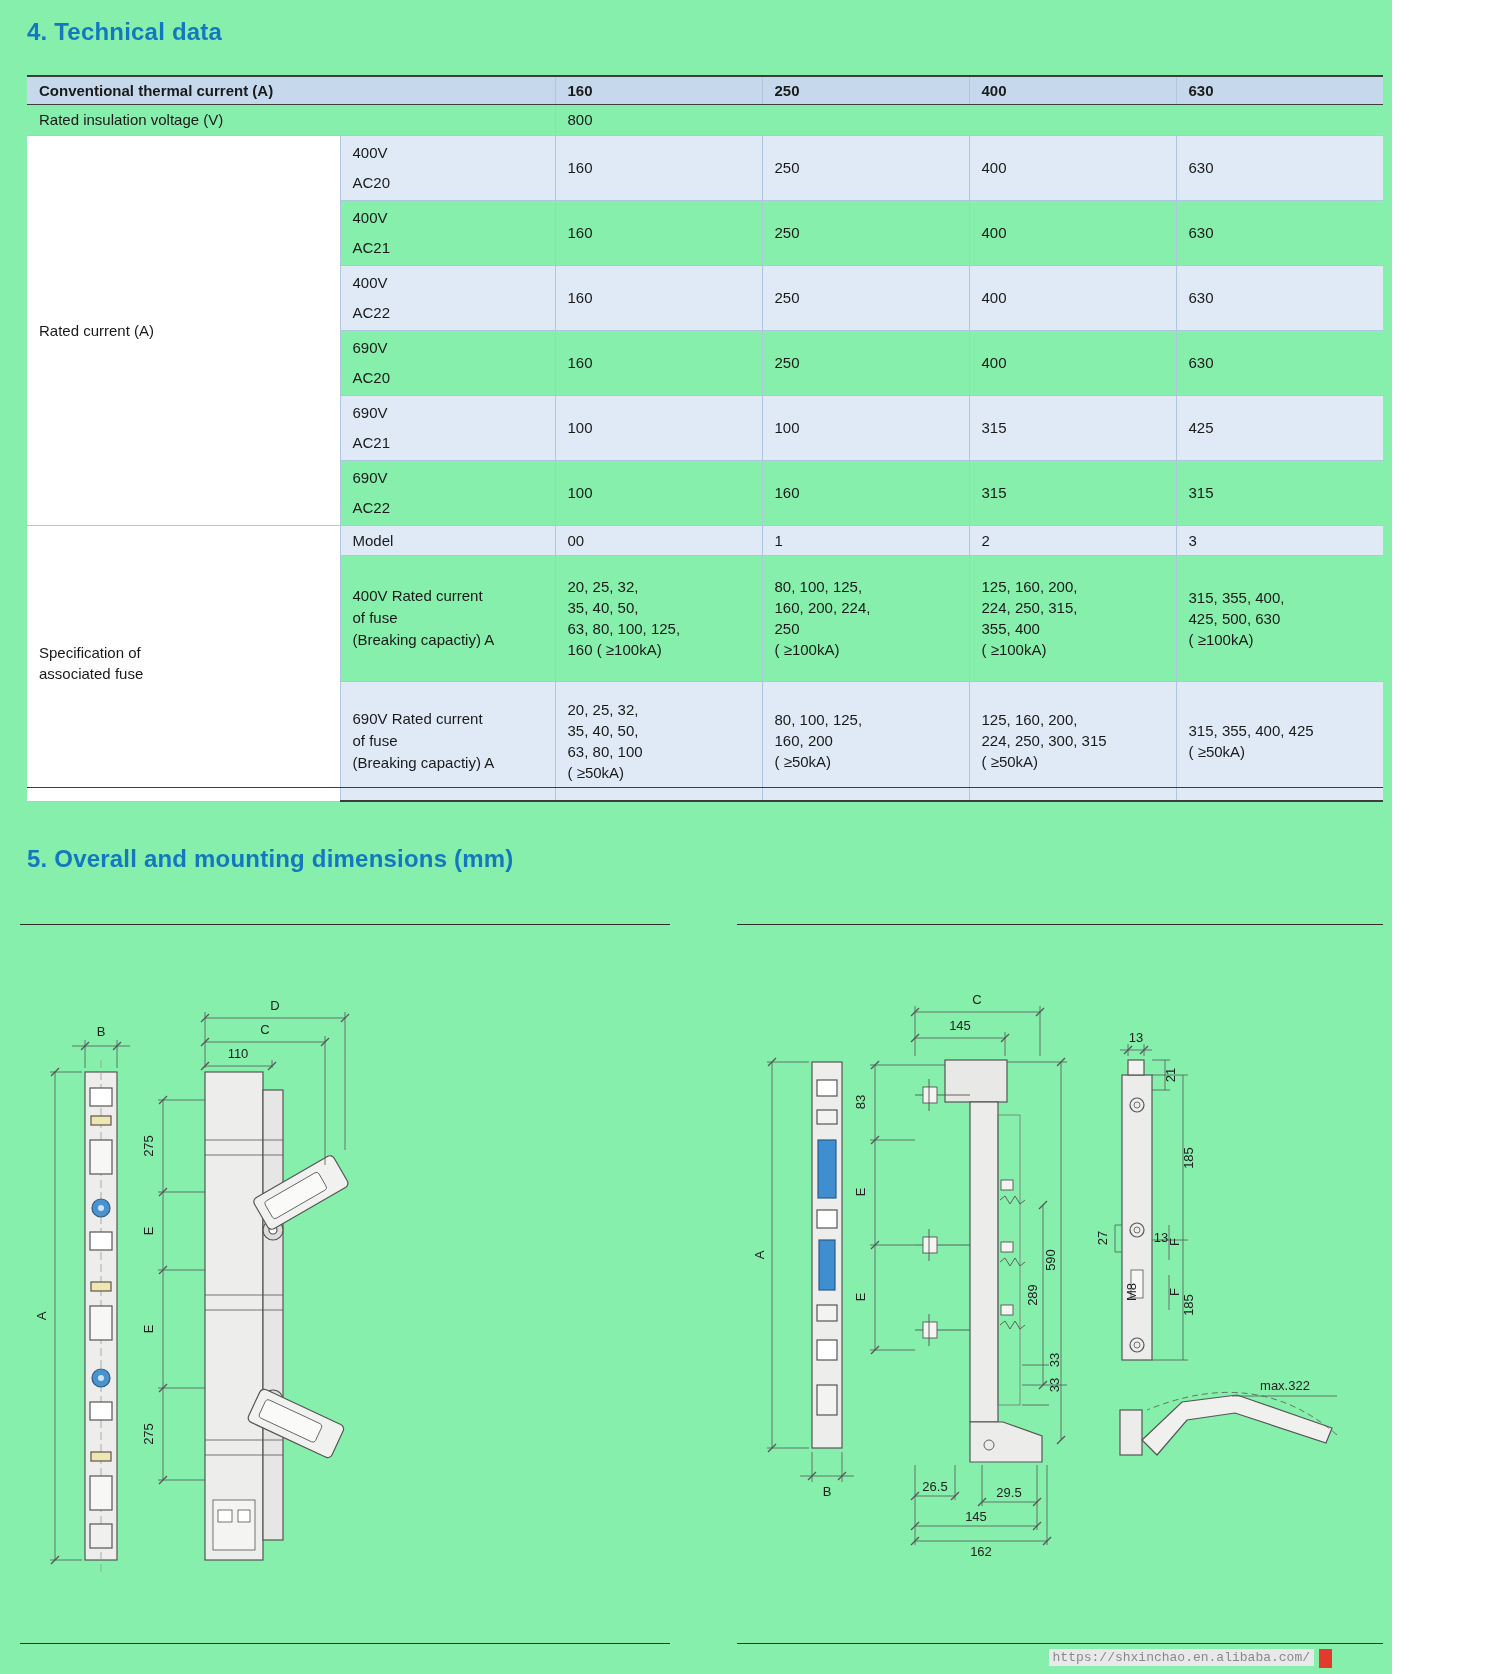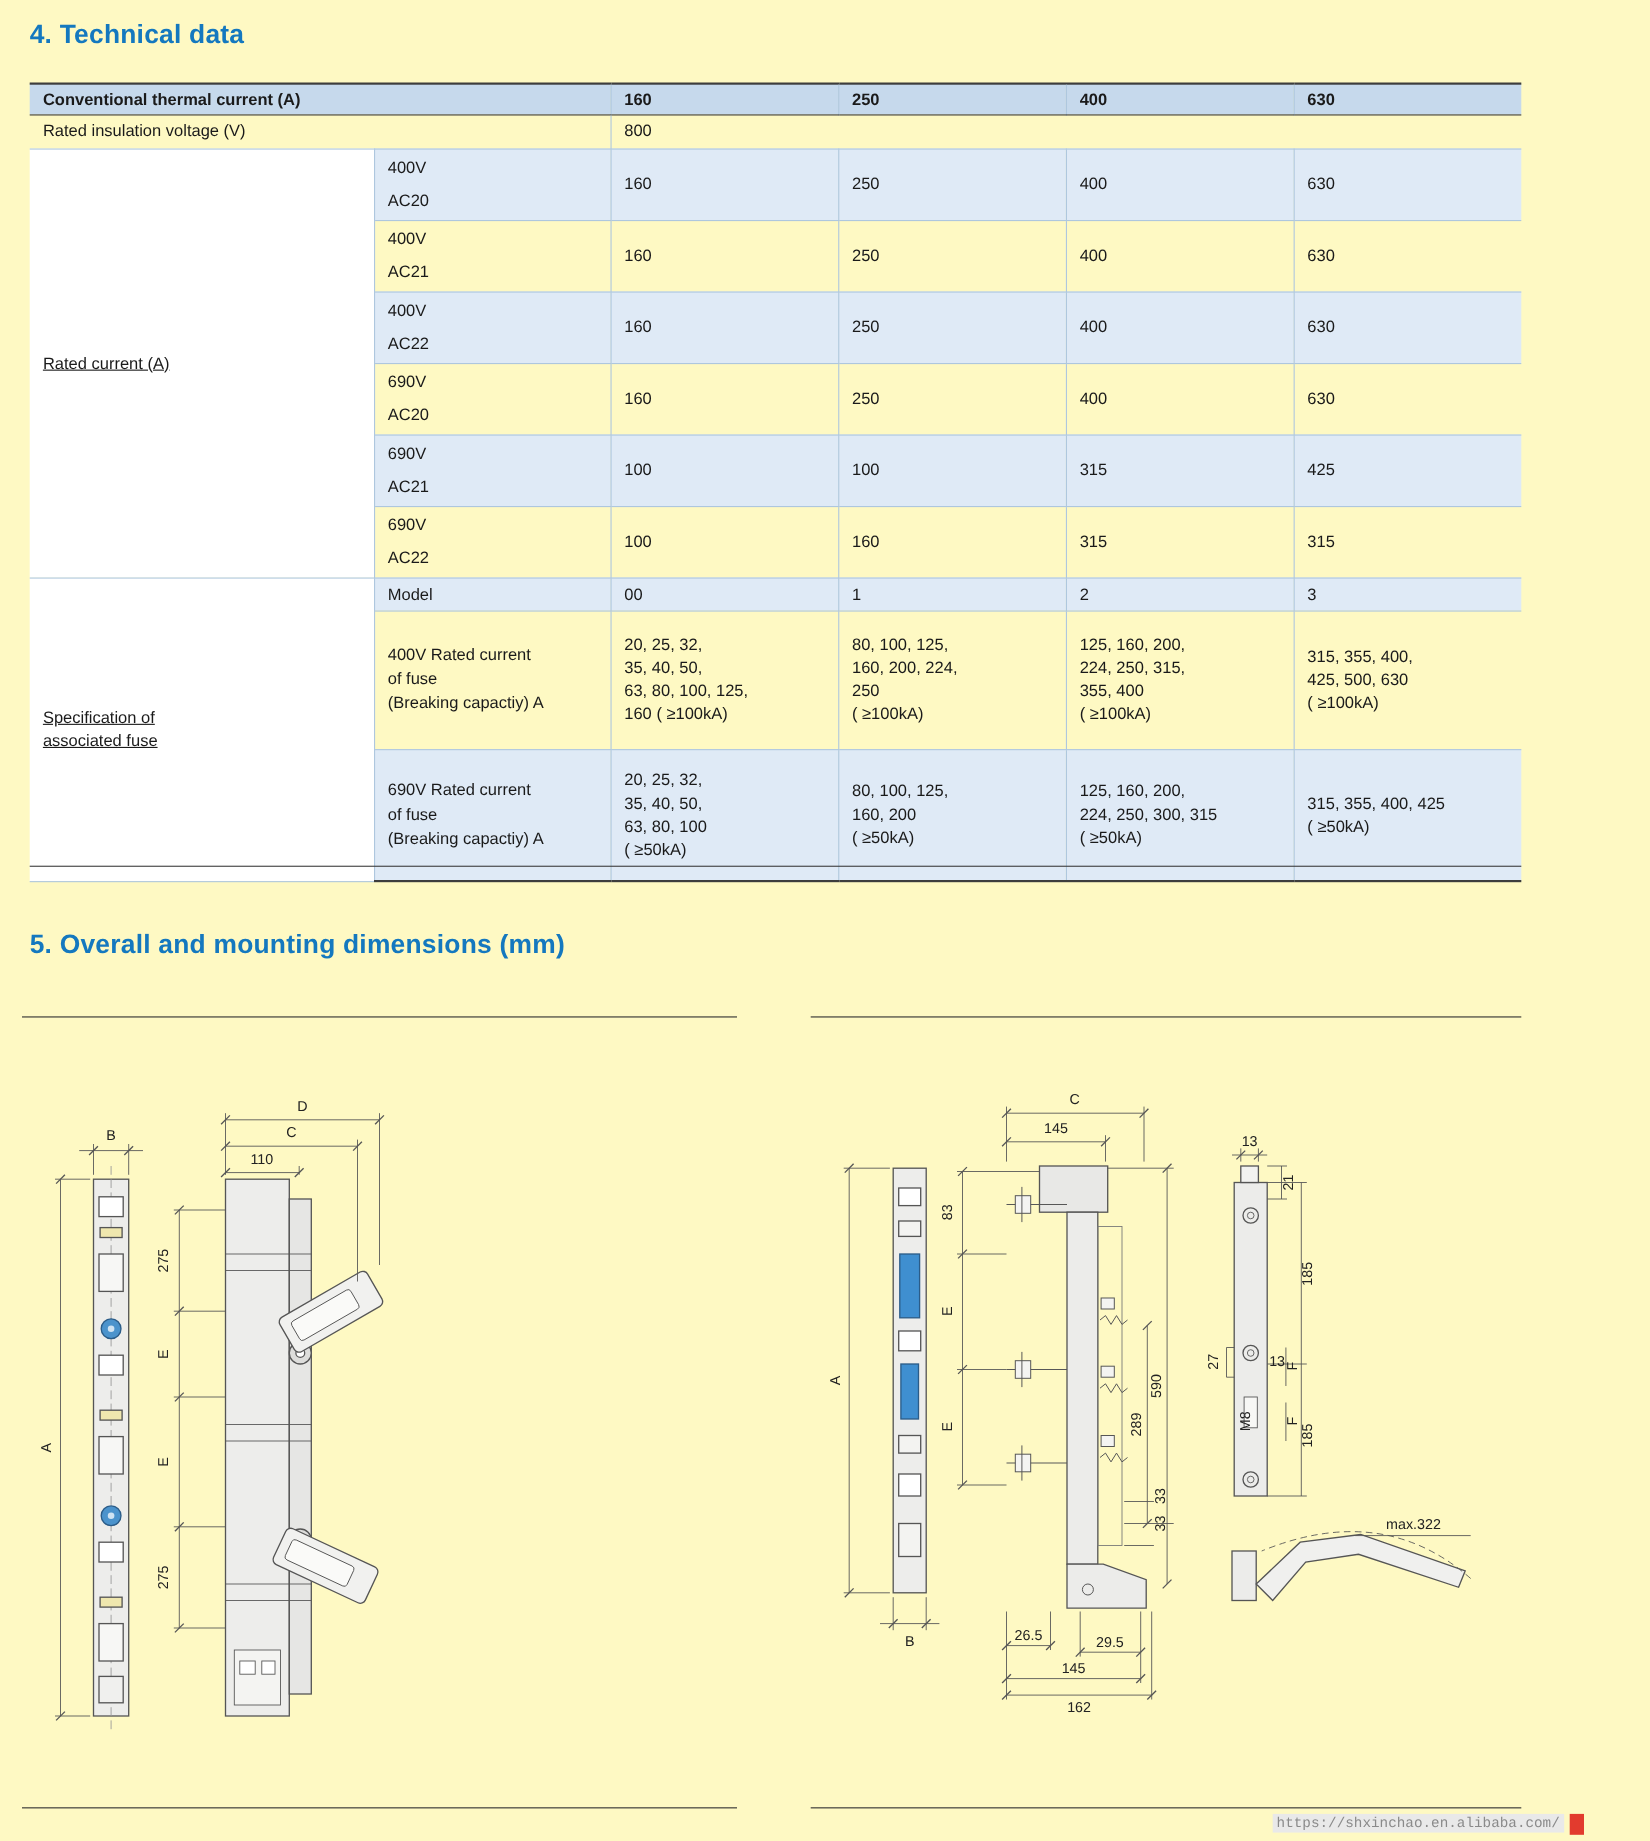--- a/index.html
+++ b/index.html
@@ -1,35 +1,35 @@
 <!DOCTYPE html>
 <html><head>
 <meta charset="utf-8">
 <style>
   * { margin:0; padding:0; box-sizing:border-box; }
   body { background:#ffffff; font-family:"Liberation Sans", sans-serif; }
-  .page { position:relative; width:1500px; height:1674px; background:#fef9c3; color:#1a1a1a; overflow:hidden;padding-left:27px; }
+  .page { position:relative; width:1392px; height:1674px; background:#86efac; color:#1a1a1a; overflow:hidden;padding-left:27px; }
 
   .sec-title { position:absolute; left:27px; font-size:24px; font-weight:bold; color:#1478bf; letter-spacing:0.2px; }
 
   
   .tech-table { position:absolute; left:27px; top:75px; width:1356px; border-collapse:collapse;
                 font-size:15px; color:#1a1a1a; table-layout:fixed; }
   .tech-table td { border-right:1px solid #aec7de; border-bottom:1px solid #aec7de;
                    padding:2px 12px; vertical-align:middle; }
   .tech-table td.last { border-right:none;margin-left:46px; }
   .tech-table tr.hd td { background:#c6d9ec; font-weight:bold;
                          border-top:2px solid #3d3d3d; border-bottom:1px solid #3d3d3d; height:28px; }
   .tech-table tr.ins td { height:31px; }
   .tech-table tr.vrow td { height:61px; }
   .tech-table tr.mrow td { height:30px; }
   .tech-table tr.frow1 td { height:126px; }
   .tech-table tr.frow2 td { height:120px; }
   .tech-table tr.sh td { background:#dfeaf6; }
-  .tech-table td.grp { background:#ffffff !important; vertical-align:middle;text-decoration:underline; }
+  .tech-table td.grp { background:#ffffff !important; vertical-align:middle; }
   .tech-table tr.sep td { border-top:1px solid #d946ef; }
   .tech-table tr.bot td { border-bottom:2px solid #3d3d3d; }
   .pre { white-space:pre-line; line-height:21px; }
   .subline { line-height:30px; }
   .fuse-lbl { white-space:pre-line; line-height:22px; }
   .dbl-line { position:absolute; left:27px; top:787px; width:1356px; border-top:1.5px solid #3d3d3d; }
 
   
   .caption { position:absolute; font-size:16px; color:#222; text-align:right; }
   .cap-line { position:absolute; border-top:1.5px solid #2e2e2e; }

